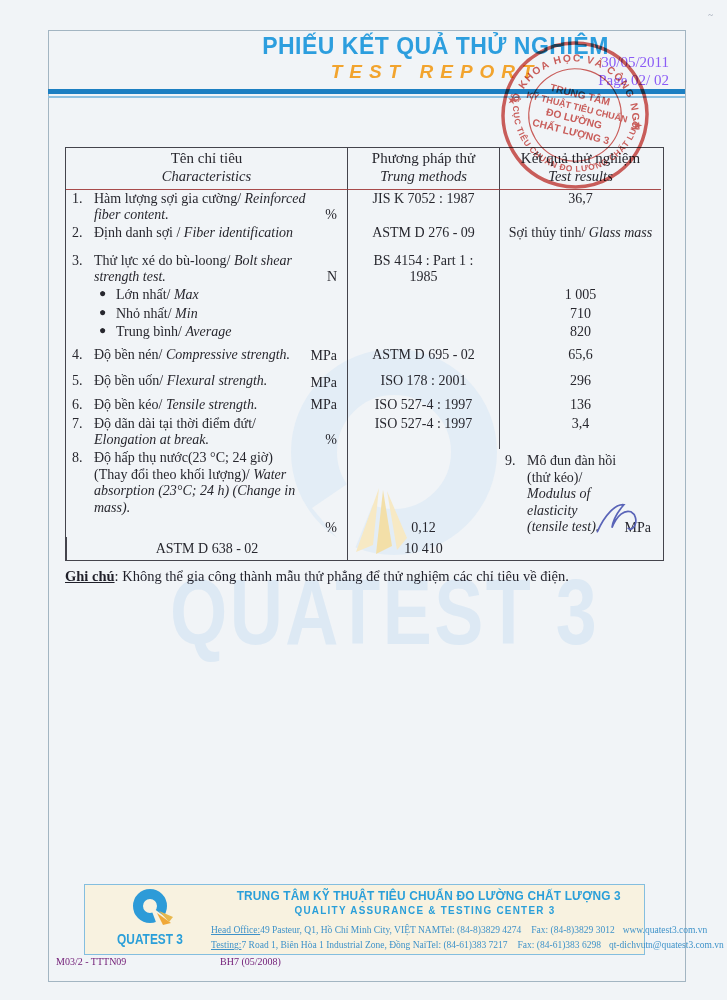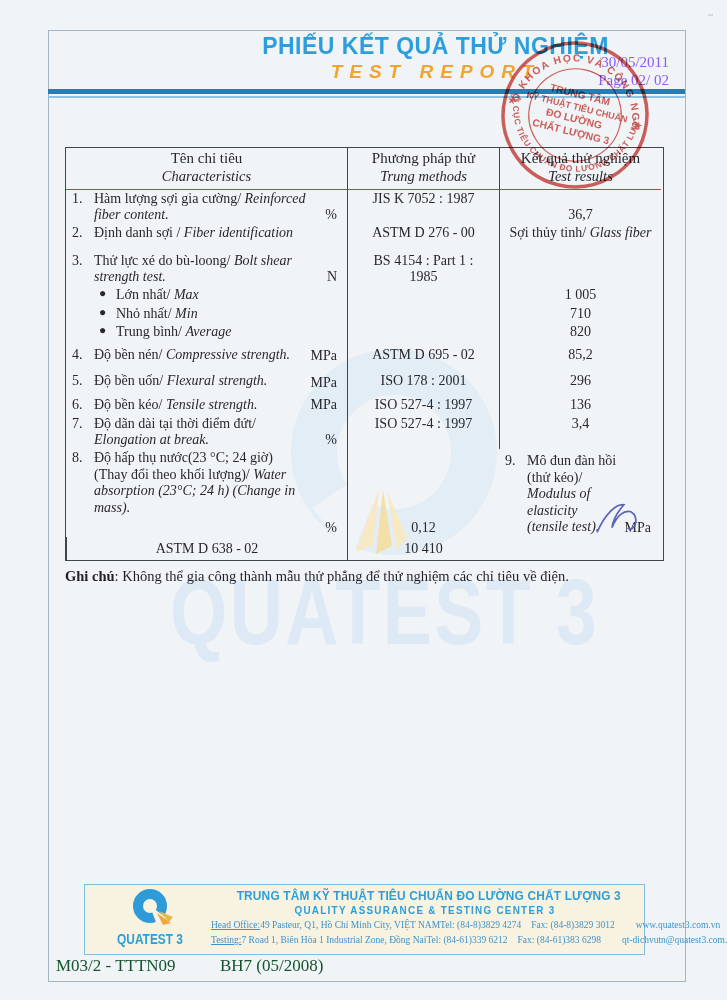--- a/index.html
+++ b/index.html
@@ -37,48 +37,48 @@
   .nblock{position:relative;padding-left:22px;padding-right:36px}
   .rnum{position:absolute;left:0;top:0}
   .unit{position:absolute;right:10px;bottom:1px}
   .bullet{padding-left:44px;position:relative}
   .bdot{position:absolute;left:27px;top:-1px;font-size:12px}
   .ncell.main[data-row="3"],.mcell.main[data-row="3"],.rcell.main[data-row="3"]{padding-top:10px}
   .ncell[data-row="4"],.mcell[data-row="4"],.rcell[data-row="4"]{padding-top:5px;padding-bottom:2px}
   .ncell[data-row="5"],.mcell[data-row="5"],.rcell[data-row="5"]{padding-top:8px;padding-bottom:3px}
   .ncell[data-row="6"],.mcell[data-row="6"],.rcell[data-row="6"]{padding-top:5px;padding-bottom:1px}
   .ncell[data-row="9"],.mcell[data-row="9"],.rcell[data-row="9"]{padding-top:4px;padding-bottom:2px}
-  .rcell[data-row="1"]{justify-content:flex-end}
+  .rcell[data-row="1"]{}
   .rcell[data-row="2"]{justify-content:center}
   .rcell[data-row="8"],.rcell[data-row="9"]{justify-content:flex-end}
   .note{margin-top:7px;font-size:14.5px;color:#1f1f29}
-  .note .glabel{font-weight:bold;}
+  .note .glabel{font-weight:bold;text-decoration:underline}
 
   
   .stamp{position:absolute;left:498px;top:38px;width:154px;height:154px;z-index:4;opacity:.85;mix-blend-mode:multiply;transform:rotate(14deg)}
   .stamp text,.stamp textPath{fill:#cd4540;font-family:"Liberation Sans",sans-serif;font-weight:bold}
 
   
   .paraph{position:absolute;left:588px;top:498px;z-index:3}
 
   
   .footerbox{position:absolute;left:84px;top:884px;width:561px;height:71px;background:#f8f2e0;border:1px solid #84bedf;box-sizing:border-box;z-index:2}
   .flogo{position:absolute;left:6px;top:2px;width:118px;text-align:center}
   .flogo-text{margin-top:-2px;font-family:"Liberation Sans",sans-serif;font-weight:bold;font-size:14px;color:#2a9fd9;transform:scaleX(.85);white-space:nowrap}
   .fmain{position:absolute;left:126px;right:5px;top:3px}
   .forg1{text-align:center;font-family:"Liberation Sans",sans-serif;font-weight:bold;font-size:13.5px;color:#2a9fd9;transform:scaleX(.88);transform-origin:center top;white-space:nowrap;letter-spacing:.2px}
   .forg2{text-align:center;font-family:"Liberation Sans",sans-serif;font-weight:bold;font-size:11px;color:#2a9fd9;transform:scaleX(.9);transform-origin:center top;letter-spacing:1.4px;margin-top:1px;white-space:nowrap}
   .fcontacts{margin-top:4px;font-size:9.5px;color:#3e92c9}
-  .frow{display:flex;white-space:nowrap;height:15px;align-items:flex-start}
+  .frow{display:flex;white-space:nowrap;height:15px;align-items:flex-end}
   .flabel{width:58px;text-decoration:underline}
   .faddr{width:188px}
   .ftel{width:54px}.ftelno{width:46px;text-align:right;padding-right:10px}
-  .ffax{width:56px}.ffaxno{width:46px;text-align:right;padding-right:21px}
+  .ffax{width:56px}.ffaxno{width:46px;text-align:right;padding-right:8px}
   .fweb{flex:1}
-  .formline{position:absolute;top:956px;font-size:17px;color:#14532d;z-index:2}
+  .formline{position:absolute;top:956px;font-size:10px;color:#701a75;z-index:2}
   #fcode{left:56px}
   #frev{left:220px}
   .speck{position:absolute;right:14px;top:10px;z-index:1;color:#8d97a8;font-size:9px}
   i{font-style:italic}
 </style>
 </head>
 <body>
 
 <div class="sheet">
 
@@ -126,23 +126,23 @@
           <div class="nblock"><span class="rnum">1.</span>Hàm lượng sợi gia cường/ <i>Reinforced fiber content.</i></div>
           <span class="unit">%</span>
         </div>
         <div class="cell mcell main" data-row="1">JIS K 7052 : 1987</div>
         <div class="cell rcell main" data-row="1">
           <div class="rwrap">36,7</div>
         </div>
         <div class="cell ncell main" data-row="2">
           <div class="nblock"><span class="rnum">2.</span>Định danh sợi / <i>Fiber identification</i></div>
         </div>
-        <div class="cell mcell main" data-row="2">ASTM D 276 - 00</div>
+        <div class="cell mcell main" data-row="2">ASTM D 276 - 09</div>
         <div class="cell rcell main" data-row="2">
-          <div class="rwrap">Sợi thủy tinh/ <i>Glass fiber</i></div>
+          <div class="rwrap">Sợi thủy tinh/ <i>Glass mass</i></div>
         </div>
         <div class="cell ncell main" data-row="3">
           <div class="nblock"><span class="rnum">3.</span>Thử lực xé do bù-loong/ <i>Bolt shear strength test.</i></div>
           <span class="unit">N</span>
         </div>
         <div class="cell mcell main" data-row="3">BS 4154 : Part 1 : 1985</div>
         <div class="cell rcell main" data-row="3">
           <div class="rwrap"></div>
         </div>
         <div class="cell ncell sub" data-row="3">
@@ -165,21 +165,21 @@
         <div class="cell mcell sub" data-row="3"></div>
         <div class="cell rcell sub" data-row="3">
           <div class="rwrap">820</div>
         </div>
         <div class="cell ncell main" data-row="4">
           <div class="nblock"><span class="rnum">4.</span>Độ bền nén/ <i>Compressive strength.</i></div>
           <span class="unit">MPa</span>
         </div>
         <div class="cell mcell main" data-row="4">ASTM D 695 - 02</div>
         <div class="cell rcell main" data-row="4">
-          <div class="rwrap">85,2</div>
+          <div class="rwrap">65,6</div>
         </div>
         <div class="cell ncell main" data-row="5">
           <div class="nblock"><span class="rnum">5.</span>Độ bền uốn/ <i>Flexural strength.</i></div>
           <span class="unit">MPa</span>
         </div>
         <div class="cell mcell main" data-row="5">ISO 178 : 2001</div>
         <div class="cell rcell main" data-row="5">
           <div class="rwrap">296</div>
         </div>
         <div class="cell ncell main" data-row="6">
@@ -264,21 +264,21 @@
             <span class="ftel">Tel: (84-8)</span>
             <span class="ftelno">3829 4274</span>
             <span class="ffax">Fax: (84-8)</span>
             <span class="ffaxno">3829 3012</span>
             <span class="fweb">www.quatest3.com.vn</span>
           </div>
           <div class="frow">
             <span class="flabel">Testing:</span>
             <span class="faddr">7 Road 1, Biên Hòa 1 Industrial Zone, Đồng Nai</span>
             <span class="ftel">Tel: (84-61)</span>
-            <span class="ftelno">339 6212</span>
+            <span class="ftelno">383 7217</span>
             <span class="ffax">Fax: (84-61)</span>
             <span class="ffaxno">383 6298</span>
             <span class="fweb">qt-dichvutn@quatest3.com.vn</span>
           </div>
         </div>
     </div>
   </div>
   <div class="formline" id="fcode">M03/2 - TTTN09</div>
   <div class="formline" id="frev">BH7 (05/2008)</div>
 

